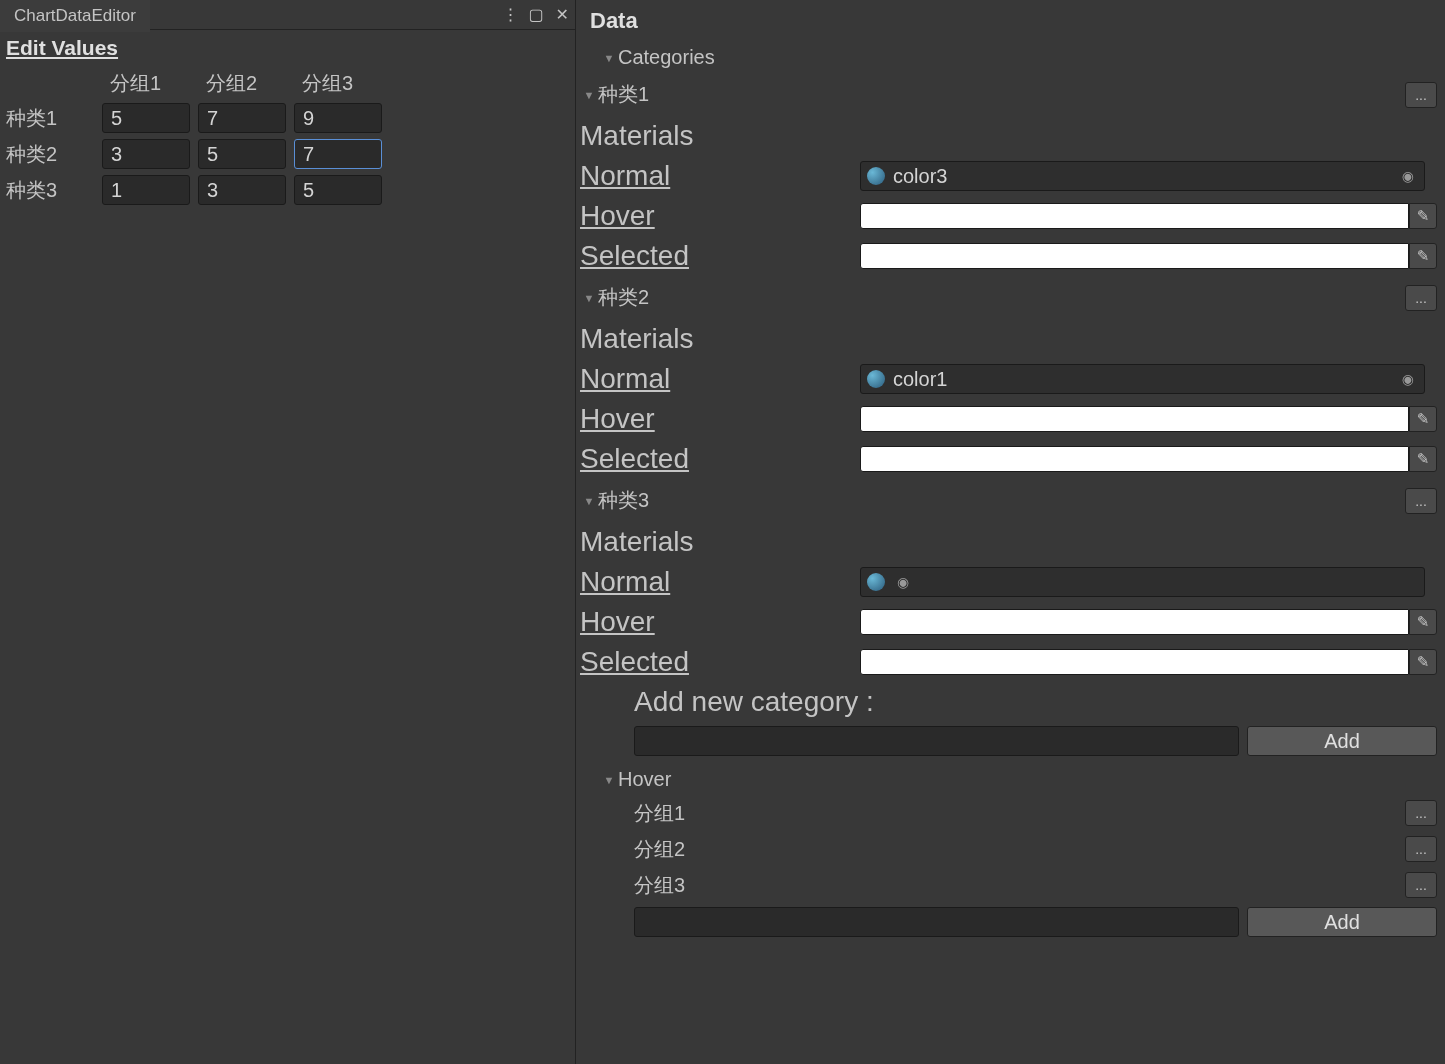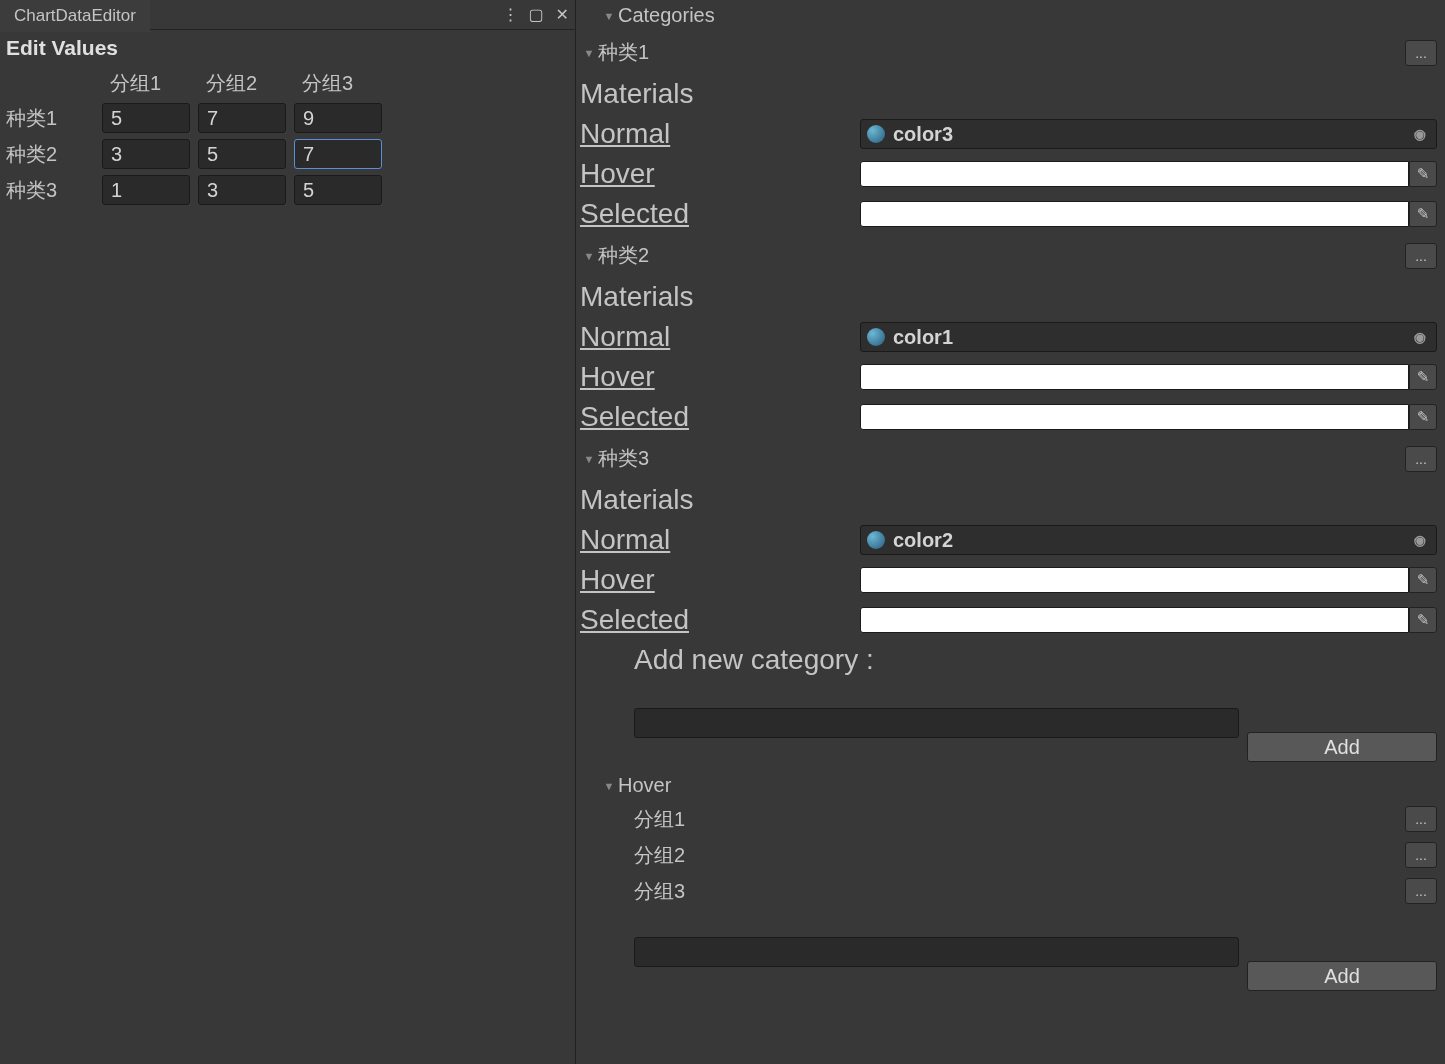--- a/index.html
+++ b/index.html
@@ -54,20 +54,21 @@
     }
     .dots-icon {
       font-size: 18px;
       letter-spacing: -2px;
     }
     .section-title {
       font-size: 21px;
       font-weight: 600;
       color: #e0e0e0;
       padding: 6px 6px;
+      text-decoration: underline;
     }
     .values-table {
       padding: 4px 6px;
     }
     .values-row {
       display: flex;
       align-items: center;
       margin-bottom: 6px;
       gap: 8px;
     }
@@ -159,22 +160,21 @@
     }
     .object-field {
       flex: 1;
       display: flex;
       align-items: center;
       background: #2e2e2e;
       border: 1px solid #1a1a1a;
       border-radius: 3px;
       height: 30px;
       padding: 2px 6px;
-      margin-right: 4px;
-      font-weight: bold;
+      margin-right: 16px;
     }
     .object-icon {
       width: 18px;
       height: 18px;
       border-radius: 50%;
       background: radial-gradient(circle at 30% 30%, #6ab8d6, #2a5a7a);
       margin-right: 8px;
       flex-shrink: 0;
     }
     .object-name {
@@ -230,21 +230,20 @@
     .add-btn {
       width: 190px;
       height: 30px;
       background: #585858;
       border: 1px solid #222;
       border-radius: 3px;
       color: #e0e0e0;
       font-size: 20px;
       cursor: pointer;
       margin-right: 4px;
-      margin-top: 48px;
     }
     .groups-row {
       display: flex;
       align-items: center;
       padding: 4px 0;
       min-height: 36px;
     }
     .group-name {
       font-size: 20px;
       color: #c4c4c4;
@@ -302,20 +301,21 @@
     <div class="values-row">
       <div class="row-label">种类3</div>
       <input class="value-input" value="1" style="">
       <input class="value-input" value="3" style="">
       <input class="value-input" value="5" style="">
     </div>
   </div>
 </div>
 
 <div class="right-panel">
+  <div class="inspector-header">Data</div>
 
   <div class="foldout indent-1">
     <span class="foldout-arrow">▼</span>
     <span class="foldout-label">Categories</span>
   </div>
 
   <div class="props-row indent-2">
     <div class="foldout">
       <span class="foldout-arrow">▼</span>
       <span class="foldout-label">种类1</span>
@@ -388,21 +388,20 @@
     </div>
     <button class="more-btn">...</button>
   </div>
   <div class="props-row indent-3">
     <span class="prop-label">Materials</span>
   </div>
   <div class="props-row indent-3">
     <span class="prop-label prop-label-col">Normal</span>
     <div class="object-field">
       <div class="object-icon"></div>
-      <span class="object-name">color2</span>
       <span class="object-picker">◉</span>
     </div>
   </div>
   <div class="props-row indent-3">
     <span class="prop-label prop-label-col">Hover</span>
     <div class="color-field">
       <div class="color-swatch"></div>
       <div class="eyedropper">✎</div>
     </div>
   </div>

